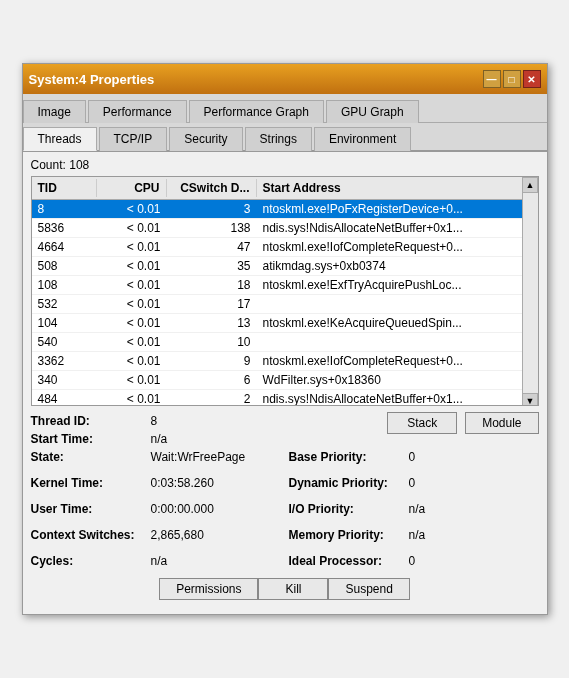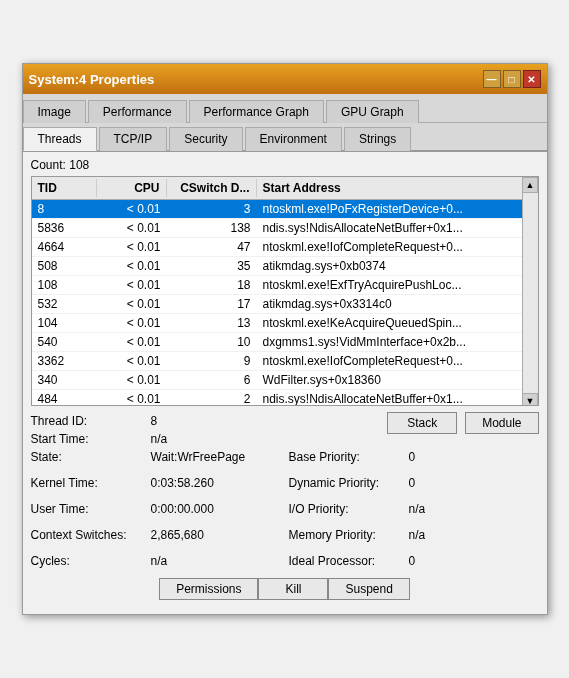--- a/index.html
+++ b/index.html
@@ -162,21 +162,21 @@
       grid-template-columns: 1fr 1fr;
       gap: 8px;
     }
     .detail-row {
       display: flex;
       align-items: baseline;
       padding: 2px 0;
       font-size: 12px;
     }
     .detail-label {
-      font-weight: normal;
+      font-weight: bold;
       min-width: 120px;
       color: #000;
     }
     .detail-value {
       color: #000;
     }
     .btn {
       padding: 3px 16px;
       border: 1px solid #888;
       background: #e8e8e8;
@@ -213,22 +213,22 @@
     <div class="tab">Image</div>
     <div class="tab">Performance</div>
     <div class="tab">Performance Graph</div>
     <div class="tab">GPU Graph</div>
   </div>
 
   <div class="tabs-row2">
     <div class="tab2 active">Threads</div>
     <div class="tab2">TCP/IP</div>
     <div class="tab2">Security</div>
+    <div class="tab2">Strings</div>
     <div class="tab2">Environment</div>
-    <div class="tab2">Strings</div>
   </div>
 
   <div class="content">
 
     <div class="count-label">
       <span>Count:</span>
       <span>108</span>
     </div>
 
     <div class="table-container">
@@ -270,33 +270,31 @@
             <div class="table-row-data">
               <div class="td">108</div>
               <div class="td right">&lt; 0.01</div>
               <div class="td right">18</div>
               <div class="td">ntoskml.exe!ExfTryAcquirePushLoc...</div>
             </div>
             <div class="table-row-data">
               <div class="td">532</div>
               <div class="td right">&lt; 0.01</div>
               <div class="td right">17</div>
-              <div class="td">atikmdag.sys+0x3314c0</div>
             </div>
             <div class="table-row-data">
               <div class="td">104</div>
               <div class="td right">&lt; 0.01</div>
               <div class="td right">13</div>
               <div class="td">ntoskml.exe!KeAcquireQueuedSpin...</div>
             </div>
             <div class="table-row-data">
               <div class="td">540</div>
               <div class="td right">&lt; 0.01</div>
               <div class="td right">10</div>
-              <div class="td">dxgmms1.sys!VidMmInterface+0x2b...</div>
             </div>
             <div class="table-row-data">
               <div class="td">3362</div>
               <div class="td right">&lt; 0.01</div>
               <div class="td right">9</div>
               <div class="td">ntoskml.exe!IofCompleteRequest+0...</div>
             </div>
             <div class="table-row-data">
               <div class="td">340</div>
               <div class="td right">&lt; 0.01</div>

